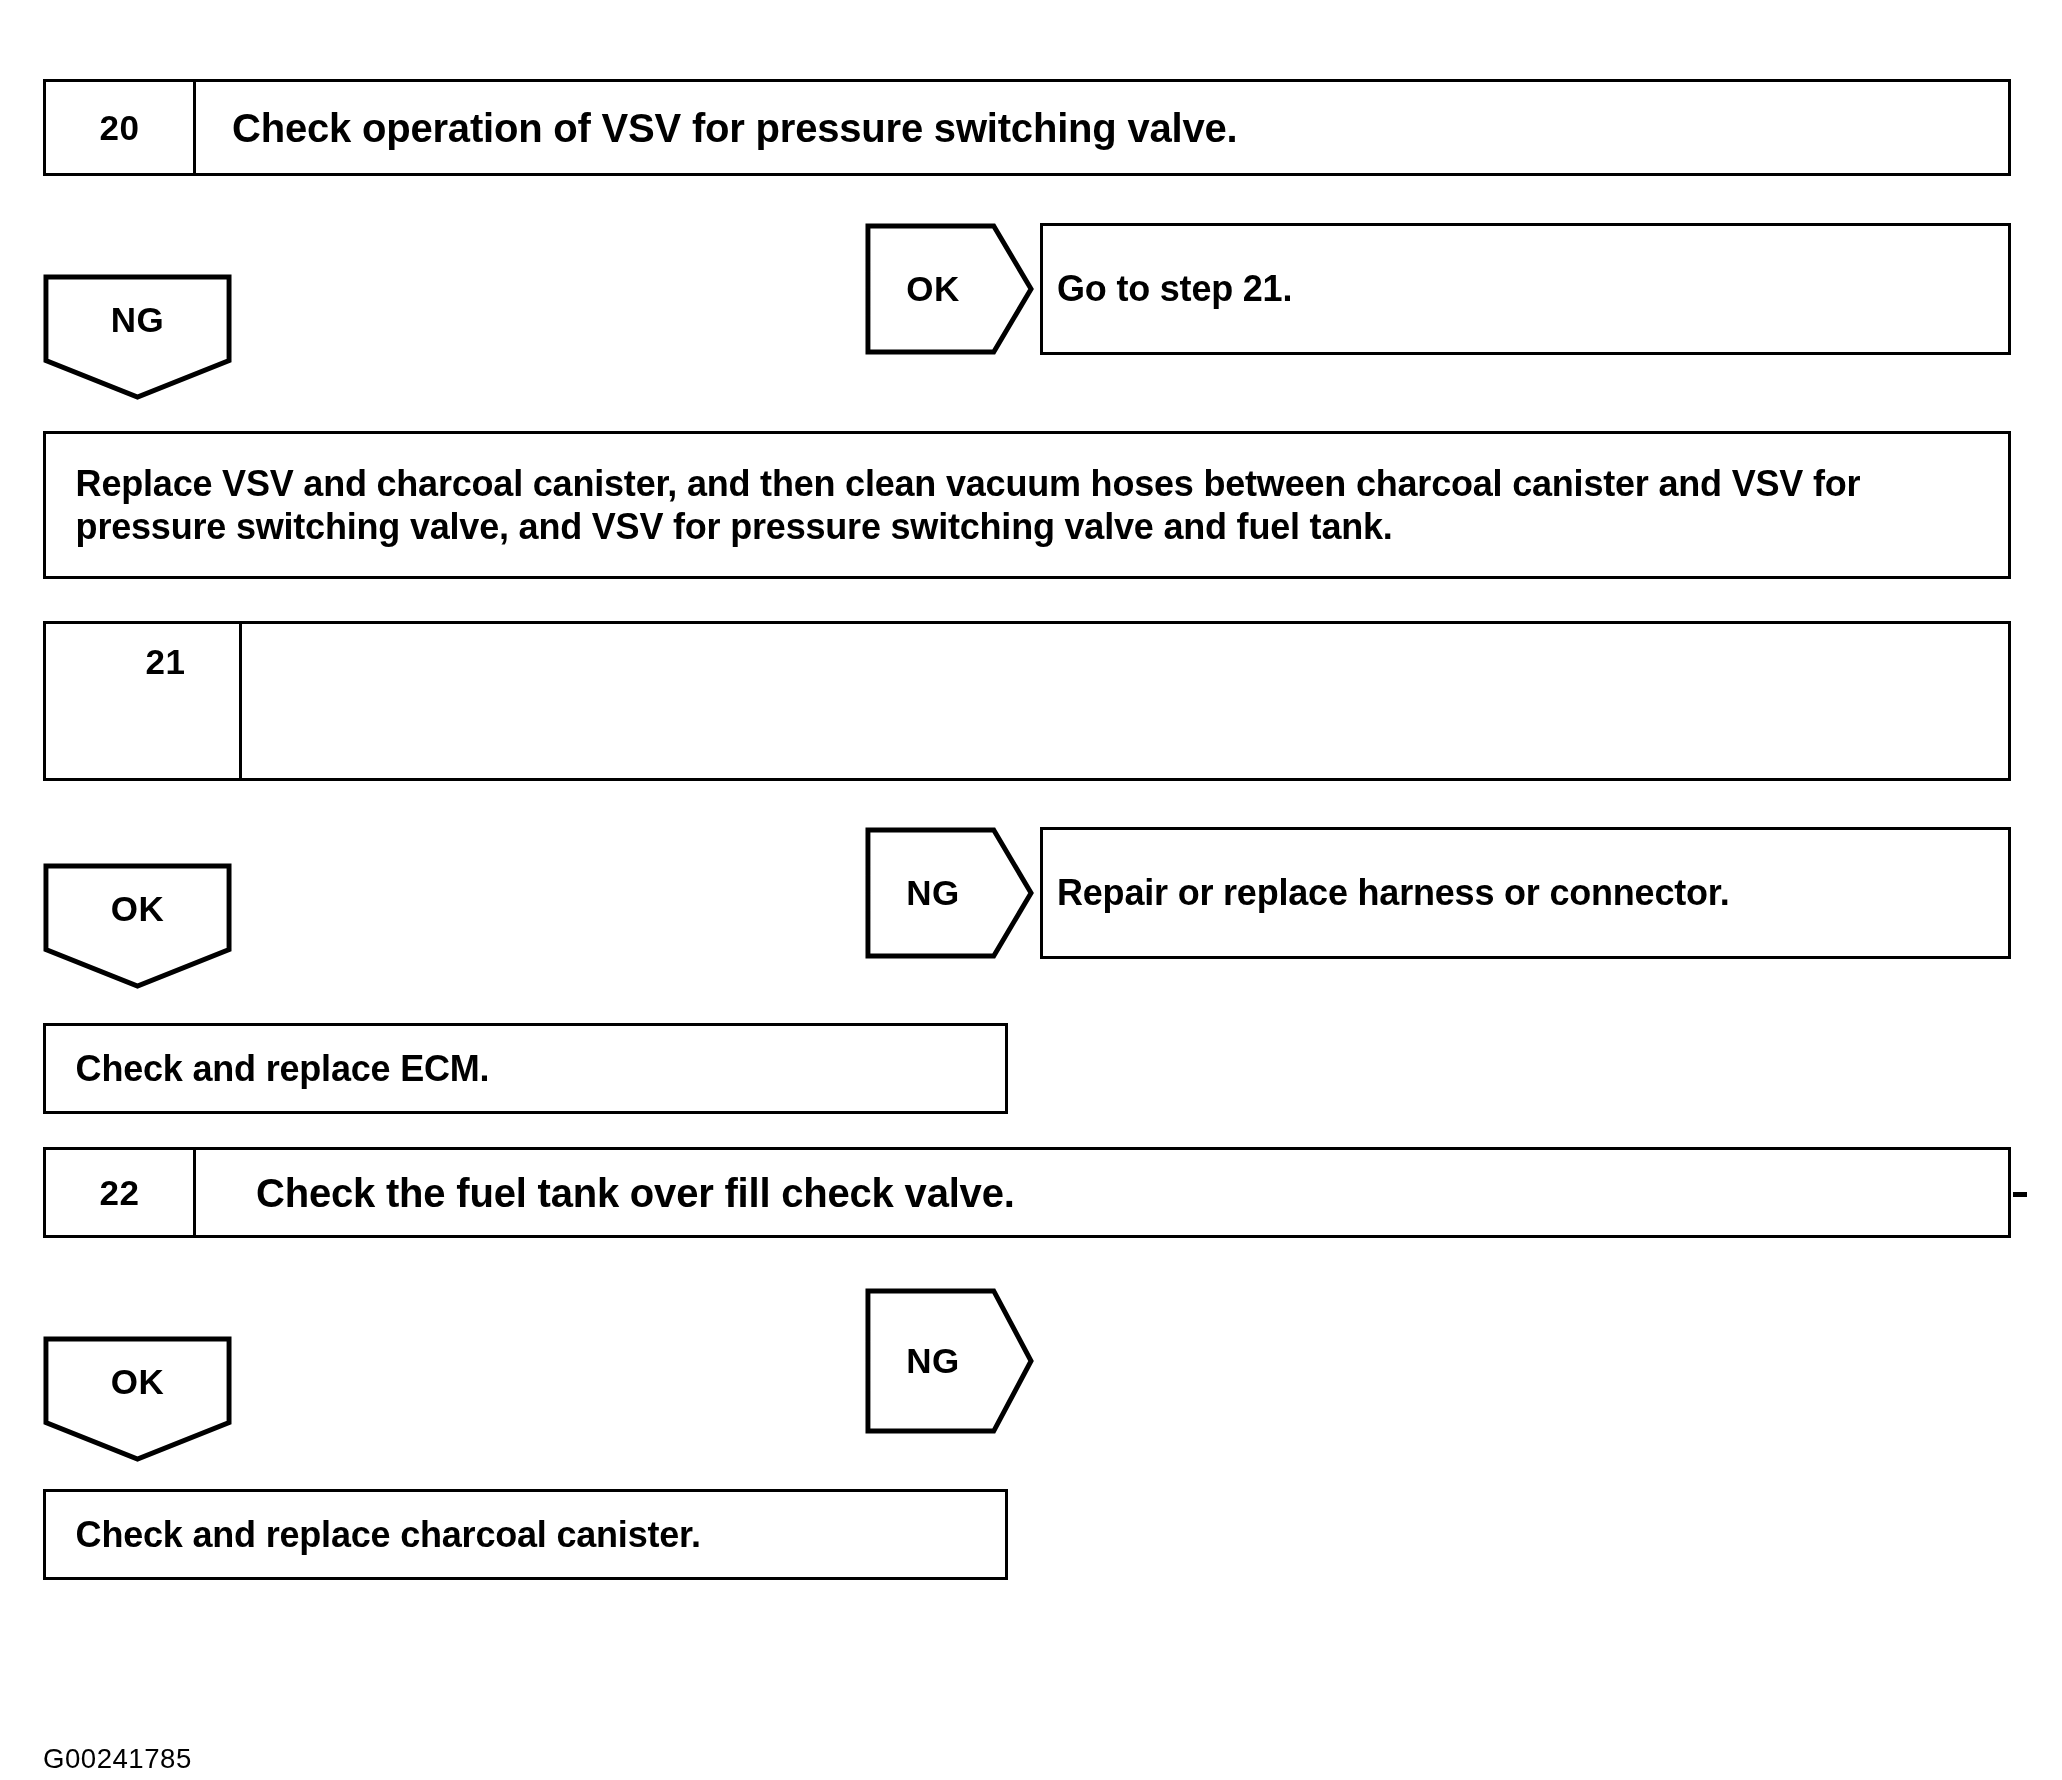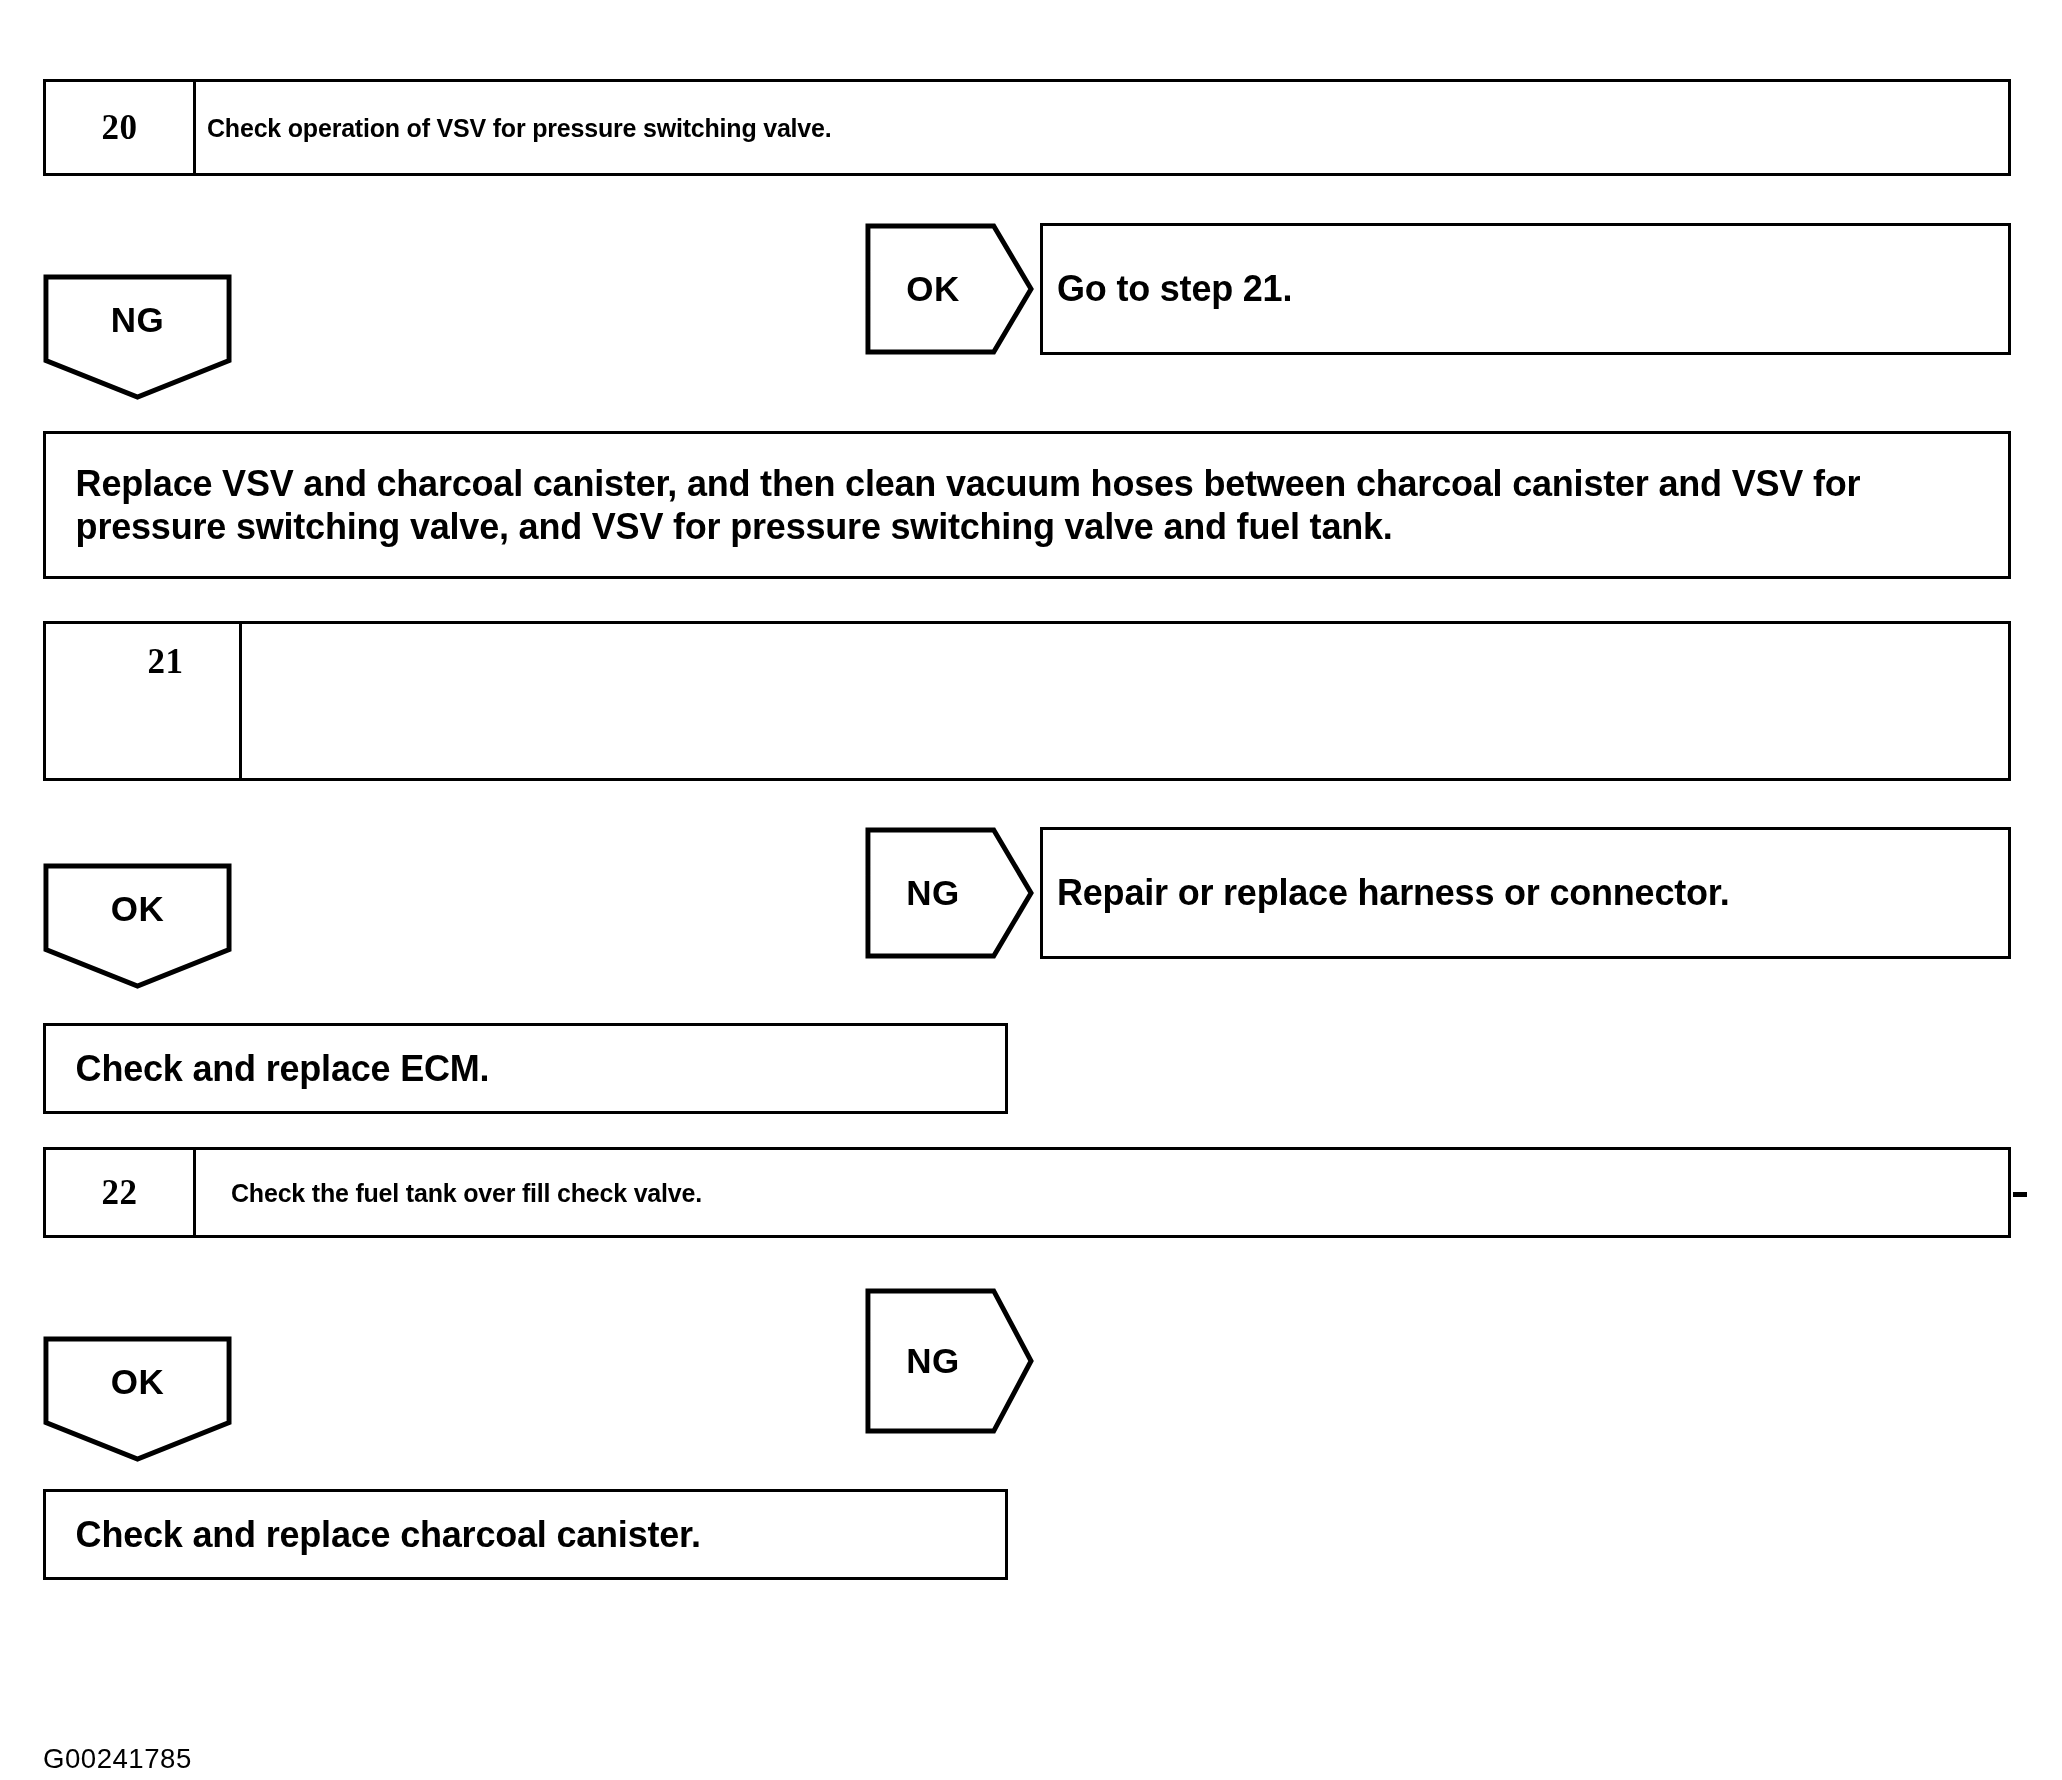--- a/index.html
+++ b/index.html
@@ -34,29 +34,28 @@
     box-sizing: border-box;
     width: 150px;
     flex: 0 0 150px;
     border-right: 3.9px solid #000;
     display: flex;
     align-items: center;
     justify-content: center;
     font-weight: bold;
     font-size: 35px;
     letter-spacing: 0.5px;
-    font-family: Liberation Serif, serif;
   }
   .step-text {
     flex: 1 1 auto;
     display: flex;
     align-items: center;
-    padding: 0 11px;
-    font-weight: bold;
-    font-size: 25px;
+    padding: 0 36px;
+    font-weight: bold;
+    font-size: 40px;
     line-height: 1.20;
     letter-spacing: -0.2px;
   }
   .plain-text {
     display: flex;
     align-items: center;
     padding: 0 29.6px;
     font-weight: bold;
     font-size: 36px;
     line-height: 1.20;

